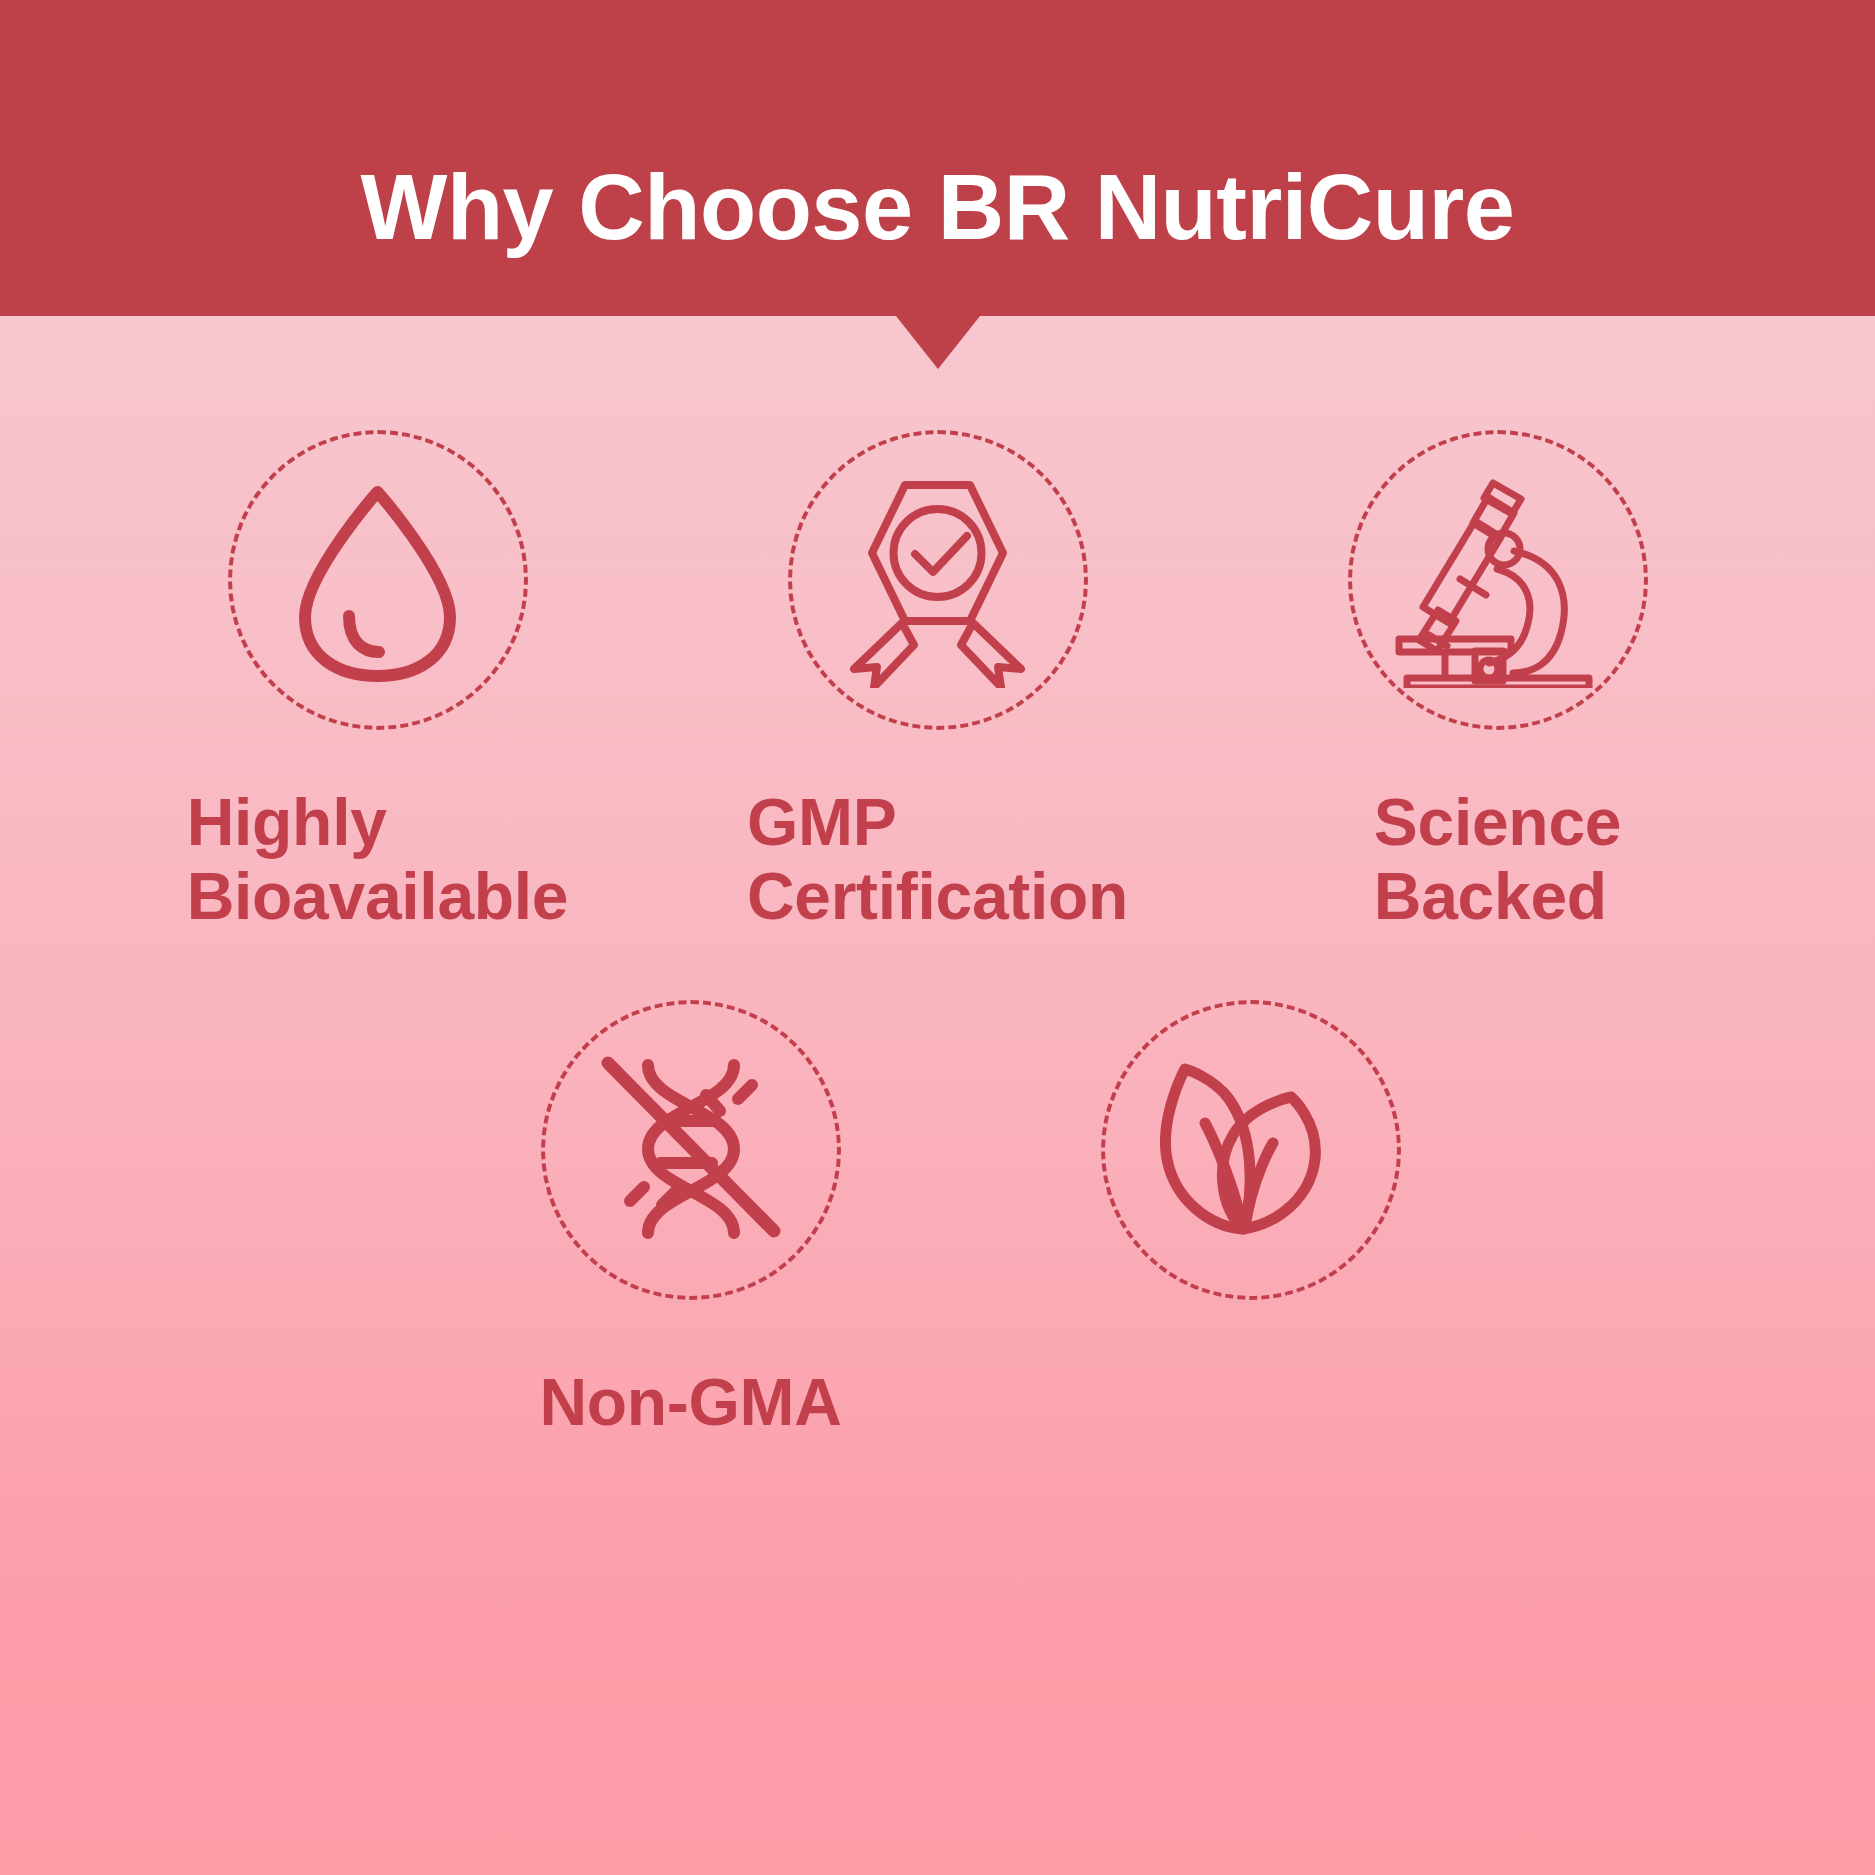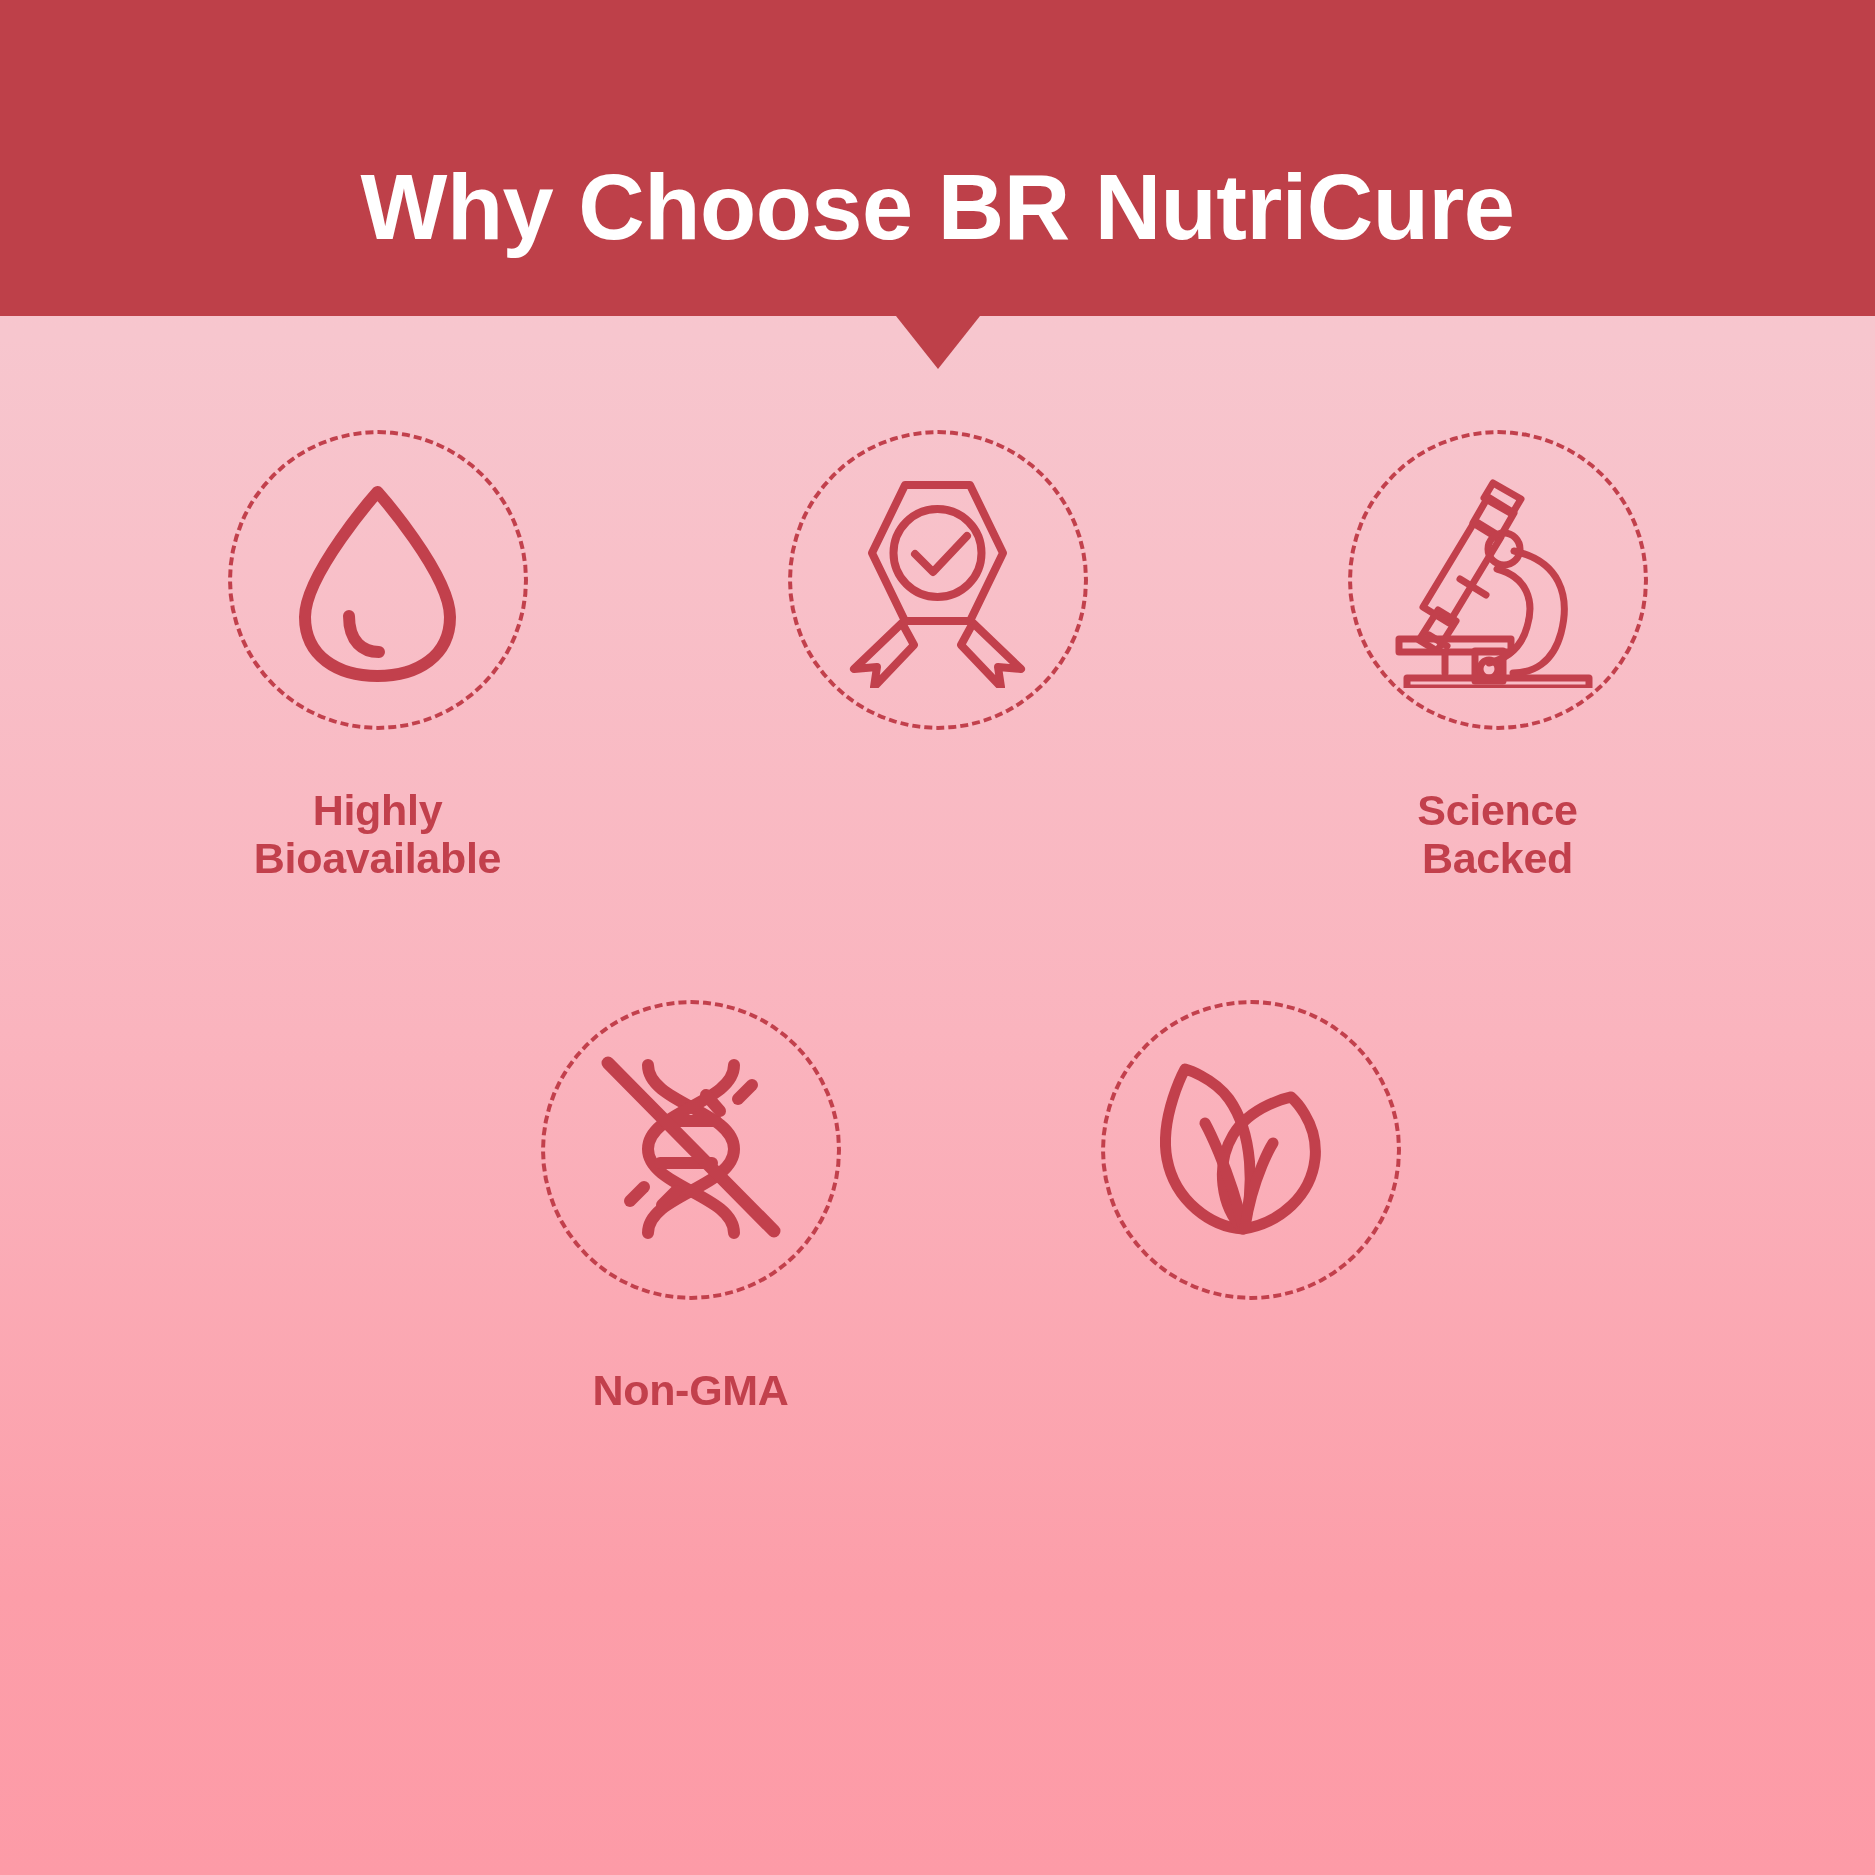--- a/index.html
+++ b/index.html
@@ -63,23 +63,22 @@
   .icon-ring{
     width:300px;height:300px;
     border-radius:50%;
     border:4px dashed #C2404C;
     display:flex;align-items:center;justify-content:center;
     box-sizing:border-box;
   }
   .icon-ring svg{display:block;}
   .feature-label{
     margin-top:56px;
-    text-align:center;
     color:#C2404C;
-    font-size:43px;
+    font-size:66px;
     font-weight:bold;
     line-height:1.12;
     letter-spacing:-0.3px;
     white-space:pre-line;
   }
   #row-2 .feature-label{margin-top:66px;}
 </style>
 </head>
 <body>
 
@@ -109,20 +108,22 @@
           <path d="M72 150 L24 196 L47 194 L44 214 L84 172 Z" stroke="#C2404C" stroke-width="8" stroke-linejoin="round" fill="none"></path>
           <path d="M143 150 L191 196 L168 194 L171 214 L131 172 Z" stroke="#C2404C" stroke-width="8" stroke-linejoin="round" fill="none"></path>
 
           <path d="M75 12 L140 12 L173 80 L140 148 L75 148 L42 80 Z" stroke="#C2404C" stroke-width="8" stroke-linejoin="round" fill="none"></path>
 
           <circle cx="107.5" cy="80" r="44" stroke="#C2404C" stroke-width="8" fill="none"></circle>
 
           <path d="M85 81 L103 99 L137 63" stroke="#C2404C" stroke-width="8" stroke-linecap="round" stroke-linejoin="round" fill="none"></path>
         </svg>
       </div>
+      <div class="feature-label">GMP
+Certification</div>
     </div>
 
     <div class="feature">
       <div class="icon-ring">
         <svg width="210" height="215" viewBox="0 0 210 215" fill="none">
           <g stroke="#C2404C" stroke-width="7" stroke-linejoin="round" stroke-linecap="round" fill="none">
 
             <path d="M100 10 L128 26 L119 41 L91 25 Z"></path>
 
             <path d="M95 24 L121 40 L106 66 L80 50 Z"></path>

